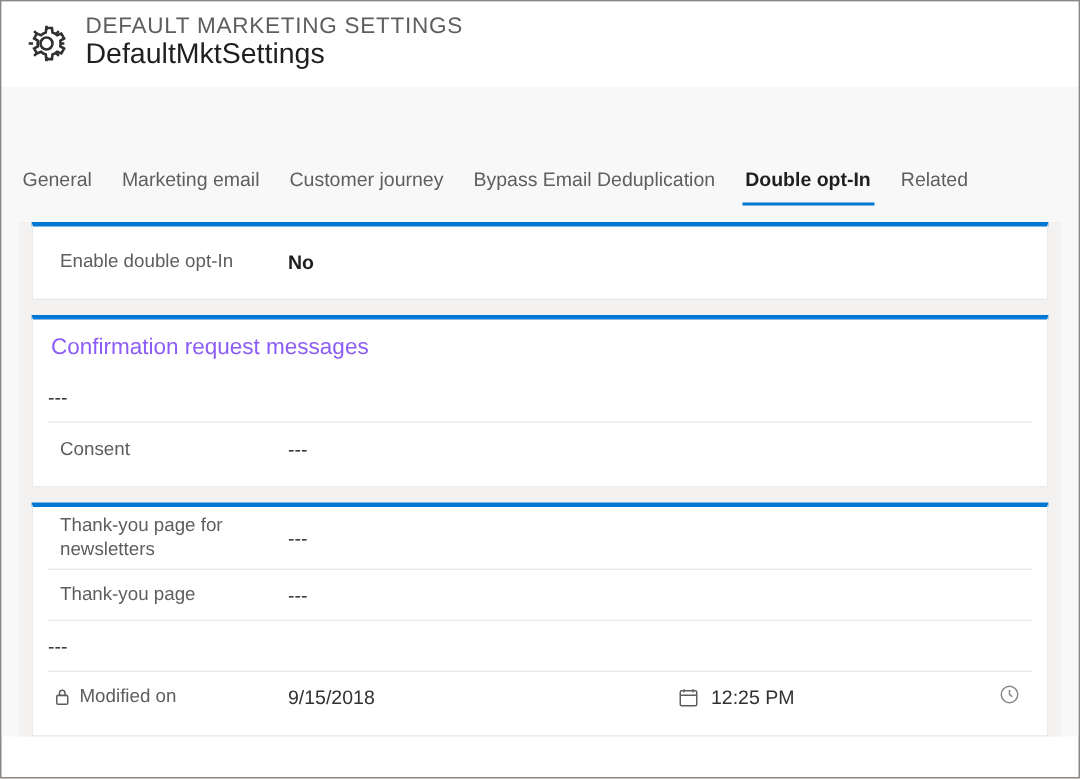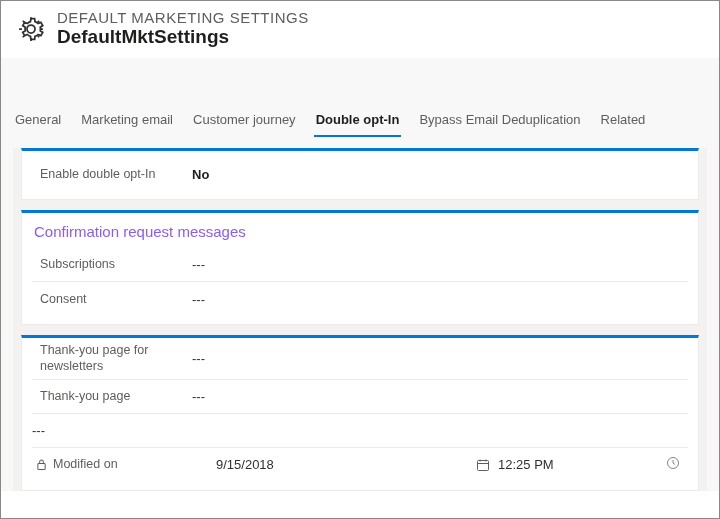--- a/index.html
+++ b/index.html
@@ -26,21 +26,21 @@
     display: flex; align-items: center; justify-content: center;
   }
   .header-titles { display: flex; flex-direction: column; }
   .header-sub {
     font-size: 15px;
     letter-spacing: .5px;
     color: #605e5c;
   }
   .header-title {
     font-size: 19px;
-    font-weight: 700;
+    font-weight: 400;
     color: #201f1e;
   }
   .tabbar {
     background: #f8f8f8;
     padding: 24px 12px 0 12px;
   }
   .tabs {
     display: flex;
     gap: 16px;
     border-bottom: 1px solid #e1dfdd00;
@@ -100,21 +100,21 @@
     align-items: center;
     min-height: 34px;
     padding: 4px 0;
   }
   .modified-row .field-label {
     display: flex;
     align-items: center;
     gap: 6px;
     padding-left: 4px;
   }
-  .date-col { width: 260px; font-size: 13px; color: #323130; margin-left: 24px; }
+  .date-col { width: 260px; font-size: 13px; color: #323130; }
   .time-seg { display: flex; align-items: center; gap: 8px; flex: 1; }
   .cal-icon, .clock-icon {
     width: 14px; height: 14px; display: inline-flex;
     align-items: center; justify-content: center;
     color: #605e5c;
   }
   .clock-col { margin-left: auto; padding-right: 8px; }
   svg { display: block; }
   .lock { width: 11px; height: 13px; }
 </style>
@@ -134,41 +134,40 @@
     <div class="header-sub">DEFAULT MARKETING SETTINGS</div>
     <div class="header-title">DefaultMktSettings</div>
   </div>
 </div>
 
 <div class="tabbar">
   <div class="tabs">
     <div class="tab">General</div>
     <div class="tab">Marketing email</div>
     <div class="tab">Customer journey</div>
+    <div class="tab">Bypass Email Deduplication</div>
     <div class="tab active">Double opt-In</div>
-    <div class="tab">Bypass Email Deduplication</div>
     <div class="tab">Related</div>
   </div>
 
 <div class="content">
 
   <div class="panel">
     <div class="panel-inner" style="padding-top:6px;">
       <div class="field-row">
         <div class="field-label">Enable double opt-In</div>
         <div class="field-value bold">No</div>
       </div>
     </div>
   </div>
 
   <div class="panel">
     <div class="panel-inner">
       <div class="section-title">Confirmation request messages</div>
       <div class="field-row">
-        <div class="field-label">Subscriptions</div>
         <div class="field-value">---</div>
       </div>
       <div class="field-row">
         <div class="field-label">Consent</div>
         <div class="field-value">---</div>
       </div>
     </div>
   </div>
 
   <div class="panel">

